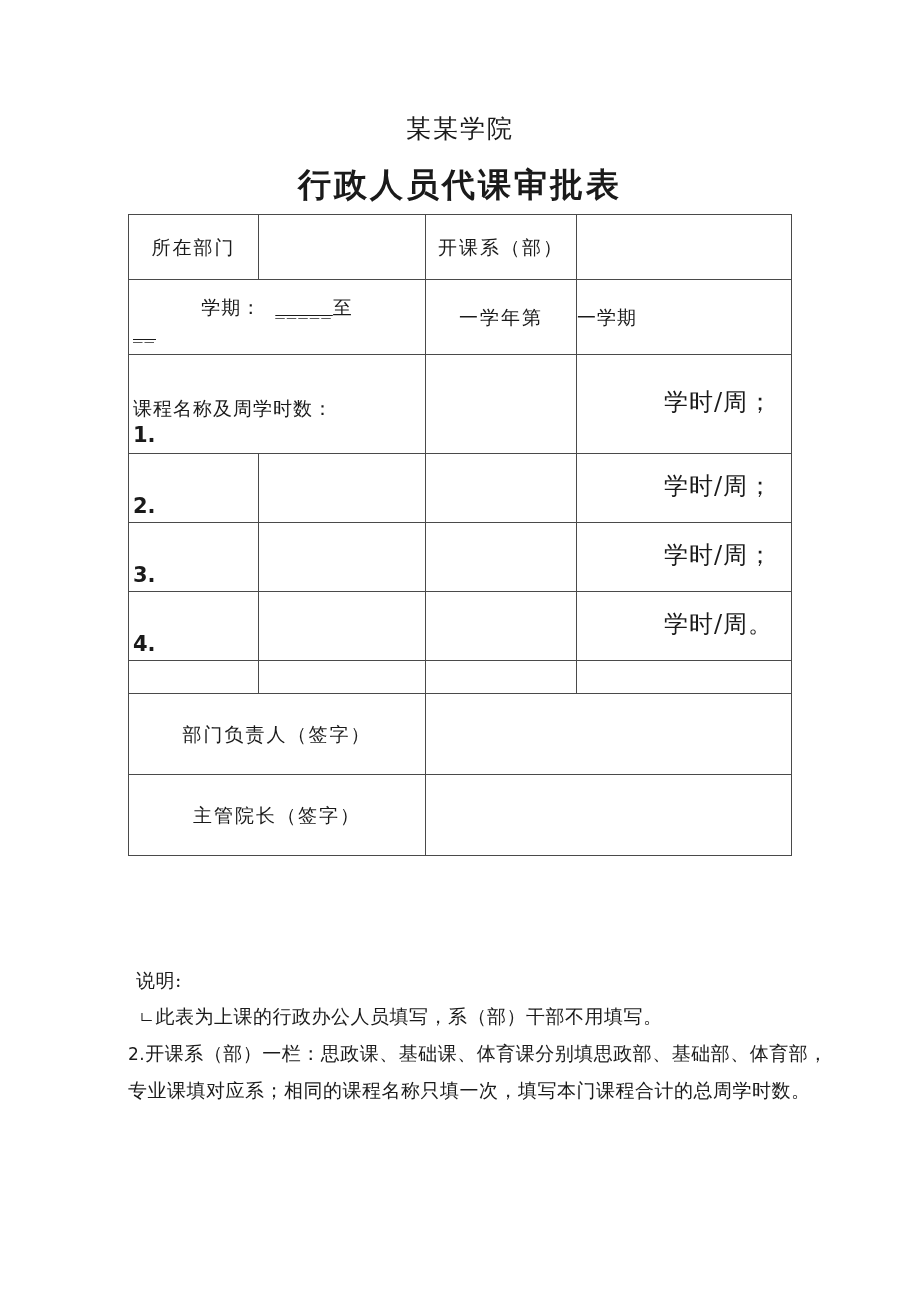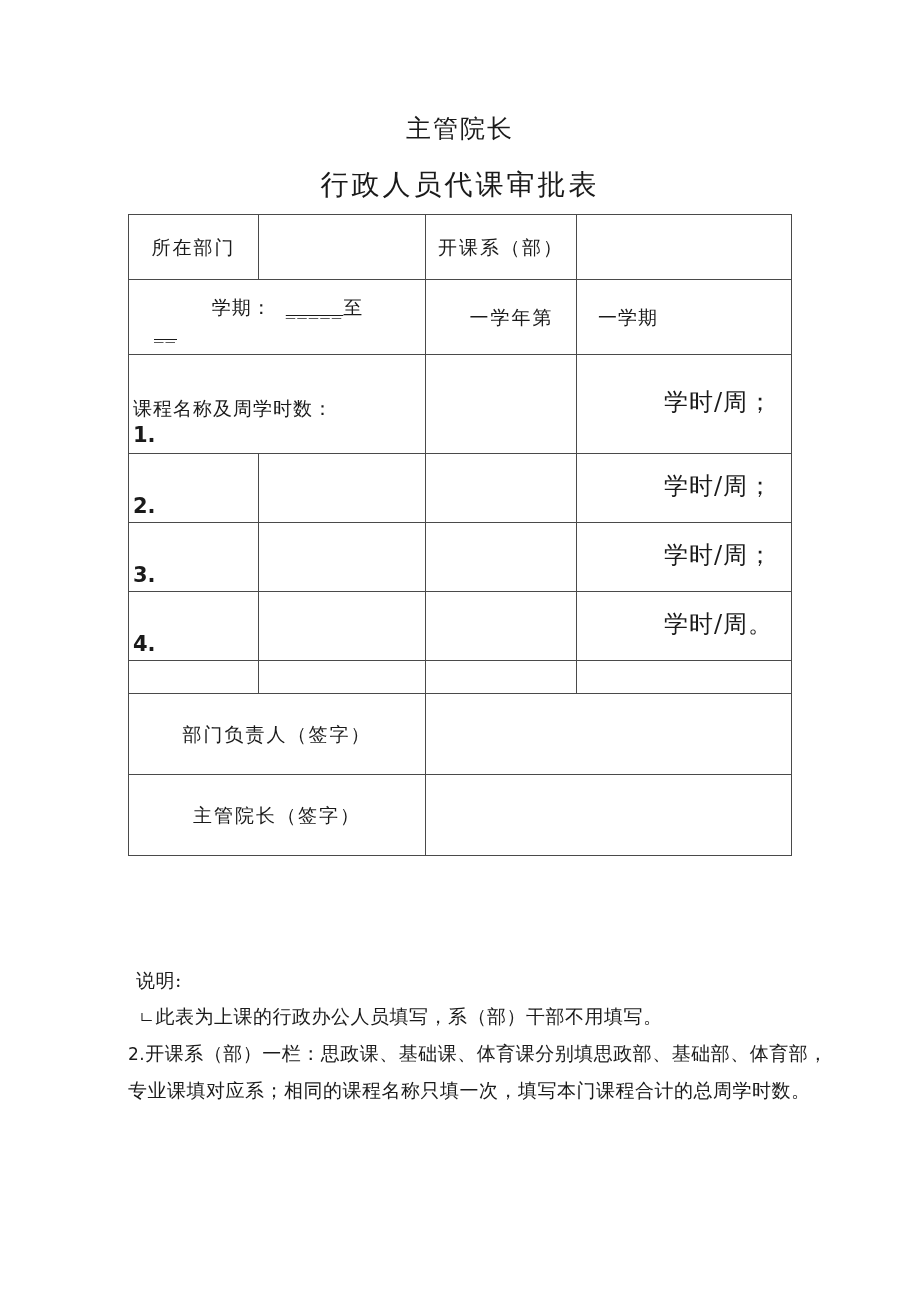--- a/index.html
+++ b/index.html
@@ -33,25 +33,25 @@
   }
   .doc-title {
     font-size: 25px;
     letter-spacing: 2px;
     line-height: 34px;
     margin: 0 0 22px 0;
     font-weight: normal;
     font-family: "DejaVu Serif", "Liberation Serif", serif;
   }
   .doc-subtitle {
-    font-size: 28px;
+    font-size: 33px;
     letter-spacing: 3px;
     line-height: 34px;
     margin: 16px;
-    font-weight: normal;
+    font-weight: bold;
     font-family: "DejaVu Serif", "Liberation Serif", serif;
   }
 
   
   .form-table {
     position: absolute;
     left: 128px;
     top: 214px;
     width: 663px;
     border-collapse: collapse;
@@ -74,21 +74,21 @@
   }
   .lbl-left {
     text-align: left;
     padding-left: 6px;
     letter-spacing: 1px;
   }
   .blank-cell { }
 
   .r-name td    { height: 64px; }
   .r-dept td    { height: 64px; }
-  .r-term td    { height: 74px; padding-left: 21px; }
+  .r-term td    { height: 74px; }
   .r-course td  { height: 98px; }
   .r-item td    { height: 68px; }
   .r-thin td    { height: 32px; }
   .r-sign td    { height: 80px; }
 
   
   .term-cell {
     text-align: center;
     padding: 2px 8px 2px 8px;
   }
@@ -183,21 +183,21 @@
     font-family: "DejaVu Sans", "Liberation Sans", sans-serif;
     font-size: 17px;
   }
 </style>
 </head>
 <body>
 
 <div class="page">
 
   <div class="title-block">
-    <div class="doc-title">主管院长</div>
+    <div class="doc-title">某某学院</div>
     <div class="doc-subtitle">行政人员代课审批表</div>
   </div>
 
   <table class="form-table">
     <colgroup>
       <col style="width:130px">
       <col style="width:167px">
       <col style="width:151px">
       <col style="width:215px">
     </colgroup>

